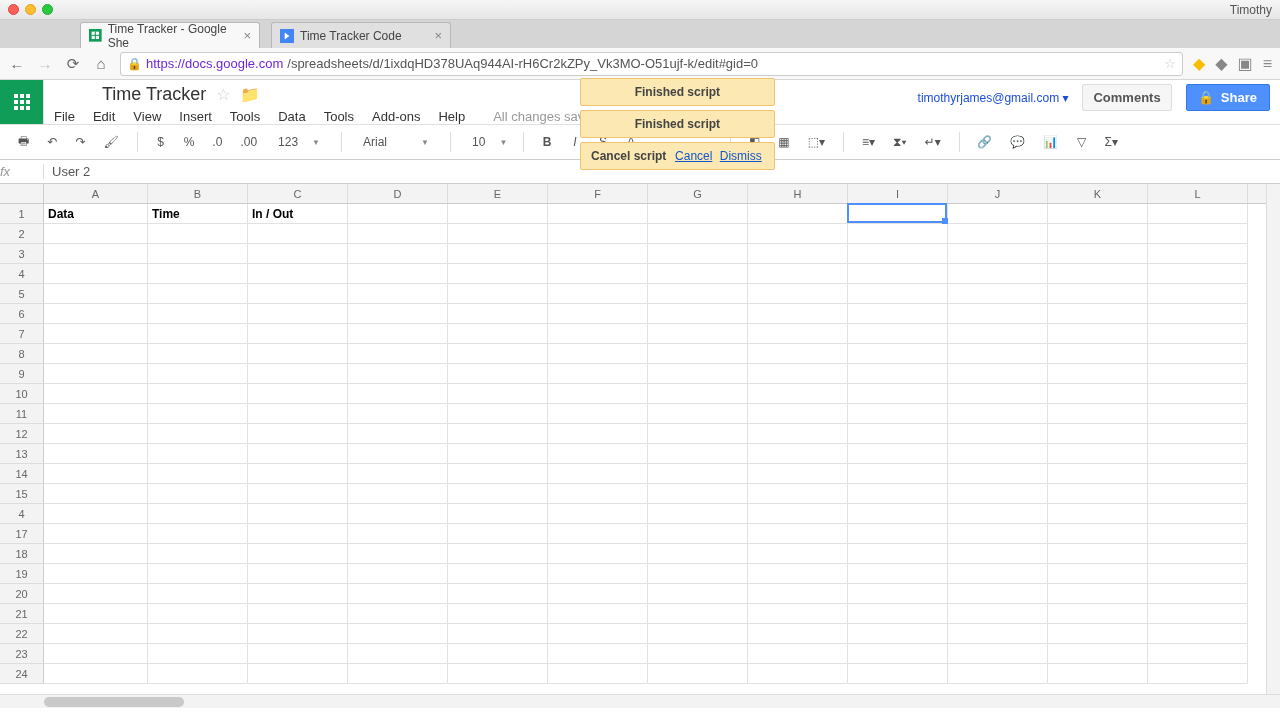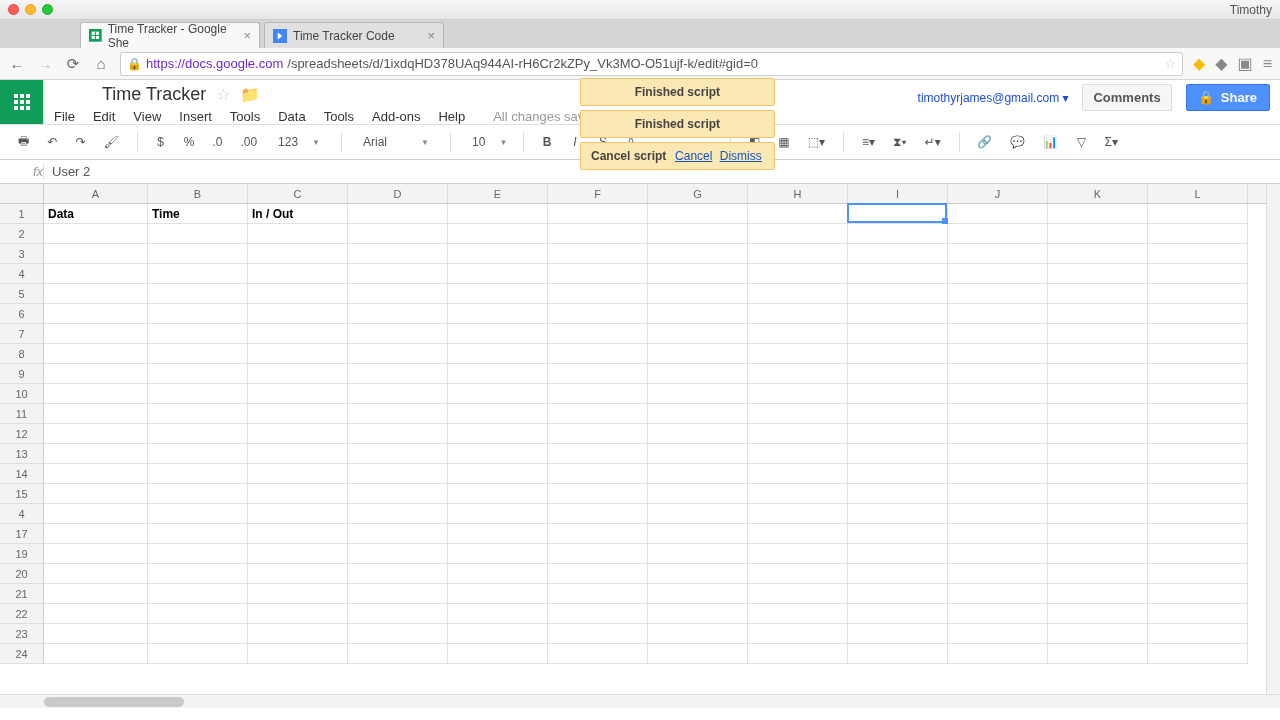--- a/index.html
+++ b/index.html
@@ -7,21 +7,21 @@
 
 
 .mac-chrome { height:20px; background:linear-gradient(#f6f6f6,#e6e6e6); border-bottom:1px solid #ccc; display:flex; align-items:center; padding:0 8px; }
 .mac-dots { display:flex; gap:6px; }
 .mac-dot { width:11px; height:11px; border-radius:50%; }
 .mac-red{background:#ff5f57;border:1px solid #e0443e;} .mac-yel{background:#ffbd2e;border:1px solid #dea123;} .mac-grn{background:#28c940;border:1px solid #1aab29;}
 .mac-user { margin-left:auto; font-size:12px; color:#555; }
 
 
 .tab-strip { height:28px; background:#d5d5d5; display:flex; align-items:flex-end; padding-left:80px; }
-.tab { height:26px; background:#f8f8f8; border:1px solid #b8b8b8; border-bottom:none; border-radius:3px 3px 0 0; display:flex; align-items:center; padding:0 8px; font-size:12px; color:#444; width:180px; margin-right:4px; gap:6px; }
+.tab { height:26px; background:#f8f8f8; border:1px solid #b8b8b8; border-bottom:none; border-radius:3px 3px 0 0; display:flex; align-items:center; padding:0 8px; font-size:12px; color:#444; width:180px; margin-right:11px; gap:6px; }
 .tab.inactive{background:#e0e0e0;}
 .tab-ico{width:14px;height:14px;display:inline-flex;align-items:center;justify-content:center;font-size:10px;}
 .tab-close{margin-left:auto;color:#888;cursor:pointer;font-size:13px;}
 
 
 .url-bar{height:32px;background:#f8f8f8;border-bottom:1px solid #d6d6d6;display:flex;align-items:center;padding:0 8px;gap:10px;}
 .nav-btn{width:18px;height:18px;color:#666;display:flex;align-items:center;justify-content:center;cursor:pointer;font-size:15px;}
 .url-box{flex:1;height:24px;border:1px solid #ccc;border-radius:3px;background:#fff;display:flex;align-items:center;padding:0 6px;font-size:13px;color:#333;gap:4px;}
 .lock{color:#4caf50;font-size:12px;}
 .url-origin{color:#6d28d9;}
@@ -47,21 +47,21 @@
 
 
 .toolbar{height:36px;border-top:1px solid #e0e0e0;border-bottom:1px solid #ccc;display:flex;align-items:center;padding:0 14px;gap:10px;font-size:12px;color:#555;}
 .tb-sep{width:1px;height:20px;background:#ddd;margin:0 4px;}
 .tb-btn{cursor:pointer;padding:3px 4px;display:flex;align-items:center;justify-content:center;min-width:18px;min-height:18px;}
 .tb-sel{display:flex;align-items:center;gap:14px;border:1px solid transparent;padding:2px 6px;cursor:pointer;}
 .tb-sel .caret{font-size:8px;color:#888;}
 
 
 .formula-bar{height:24px;border-bottom:1px solid #ccc;display:flex;align-items:center;font-size:13px;color:#555;}
-.fx{width:44px;text-align:right;font-style:italic;color:#999;border-right:1px solid #ddd;}
+.fx{width:44px;text-align:left;font-style:italic;color:#999;border-right:1px solid #ddd;}
 .fval{padding-left:8px;}
 
 
 .grid-wrap{position:relative;height:524px;overflow:hidden;}
 .col-headers{display:flex;height:20px;background:#f3f3f3;border-bottom:1px solid #ccc;font-size:11px;color:#666;}
 .corner{width:44px;border-right:1px solid #ccc;}
 .ch{border-right:1px solid #ddd;display:flex;align-items:center;justify-content:center;}
 .rows{position:relative;}
 .row{display:flex;height:20px;}
 .rh{width:44px;background:#f3f3f3;border-right:1px solid #ccc;border-bottom:1px solid #ddd;display:flex;align-items:center;justify-content:center;font-size:11px;color:#666;}
@@ -506,20 +506,35 @@
         <div class="cell" style="width: 100px;"></div>
         <div class="cell" style="width: 100px;"></div>
         <div class="cell" style="width: 100px;"></div>
         <div class="cell" style="width: 100px;"></div>
         <div class="cell" style="width: 100px;"></div>
         <div class="cell" style="width: 100px;"></div>
         <div class="cell" style="width: 100px;"></div>
         <div class="cell" style="width: 100px;"></div>
       </div>
       <div class="row">
+        <div class="rh">18</div>
+        <div class="cell" style="width: 104px;"></div>
+        <div class="cell" style="width: 100px;"></div>
+        <div class="cell" style="width: 100px;"></div>
+        <div class="cell" style="width: 100px;"></div>
+        <div class="cell" style="width: 100px;"></div>
+        <div class="cell" style="width: 100px;"></div>
+        <div class="cell" style="width: 100px;"></div>
+        <div class="cell" style="width: 100px;"></div>
+        <div class="cell" style="width: 100px;"></div>
+        <div class="cell" style="width: 100px;"></div>
+        <div class="cell" style="width: 100px;"></div>
+        <div class="cell" style="width: 100px;"></div>
+      </div>
+      <div class="row">
         <div class="rh">19</div>
         <div class="cell" style="width: 104px;"></div>
         <div class="cell" style="width: 100px;"></div>
         <div class="cell" style="width: 100px;"></div>
         <div class="cell" style="width: 100px;"></div>
         <div class="cell" style="width: 100px;"></div>
         <div class="cell" style="width: 100px;"></div>
         <div class="cell" style="width: 100px;"></div>
         <div class="cell" style="width: 100px;"></div>
         <div class="cell" style="width: 100px;"></div>

